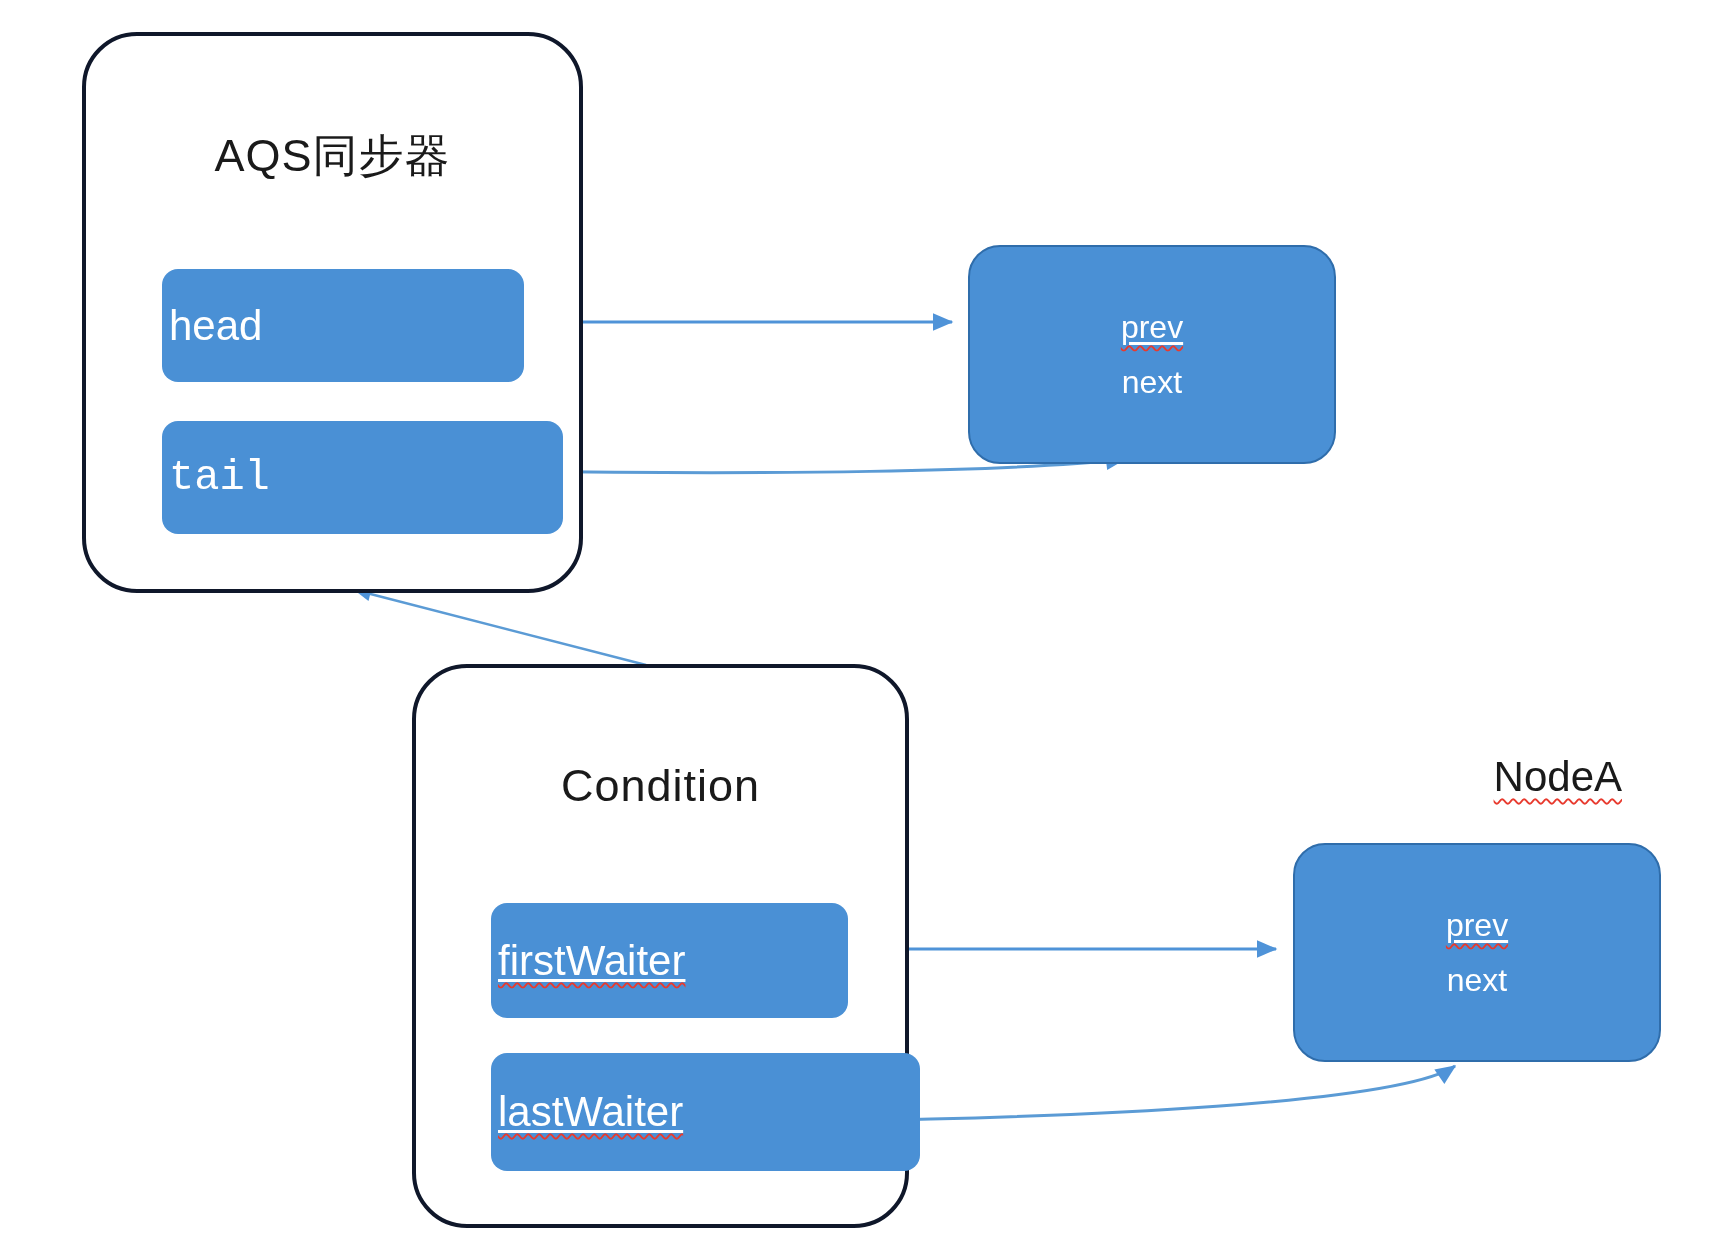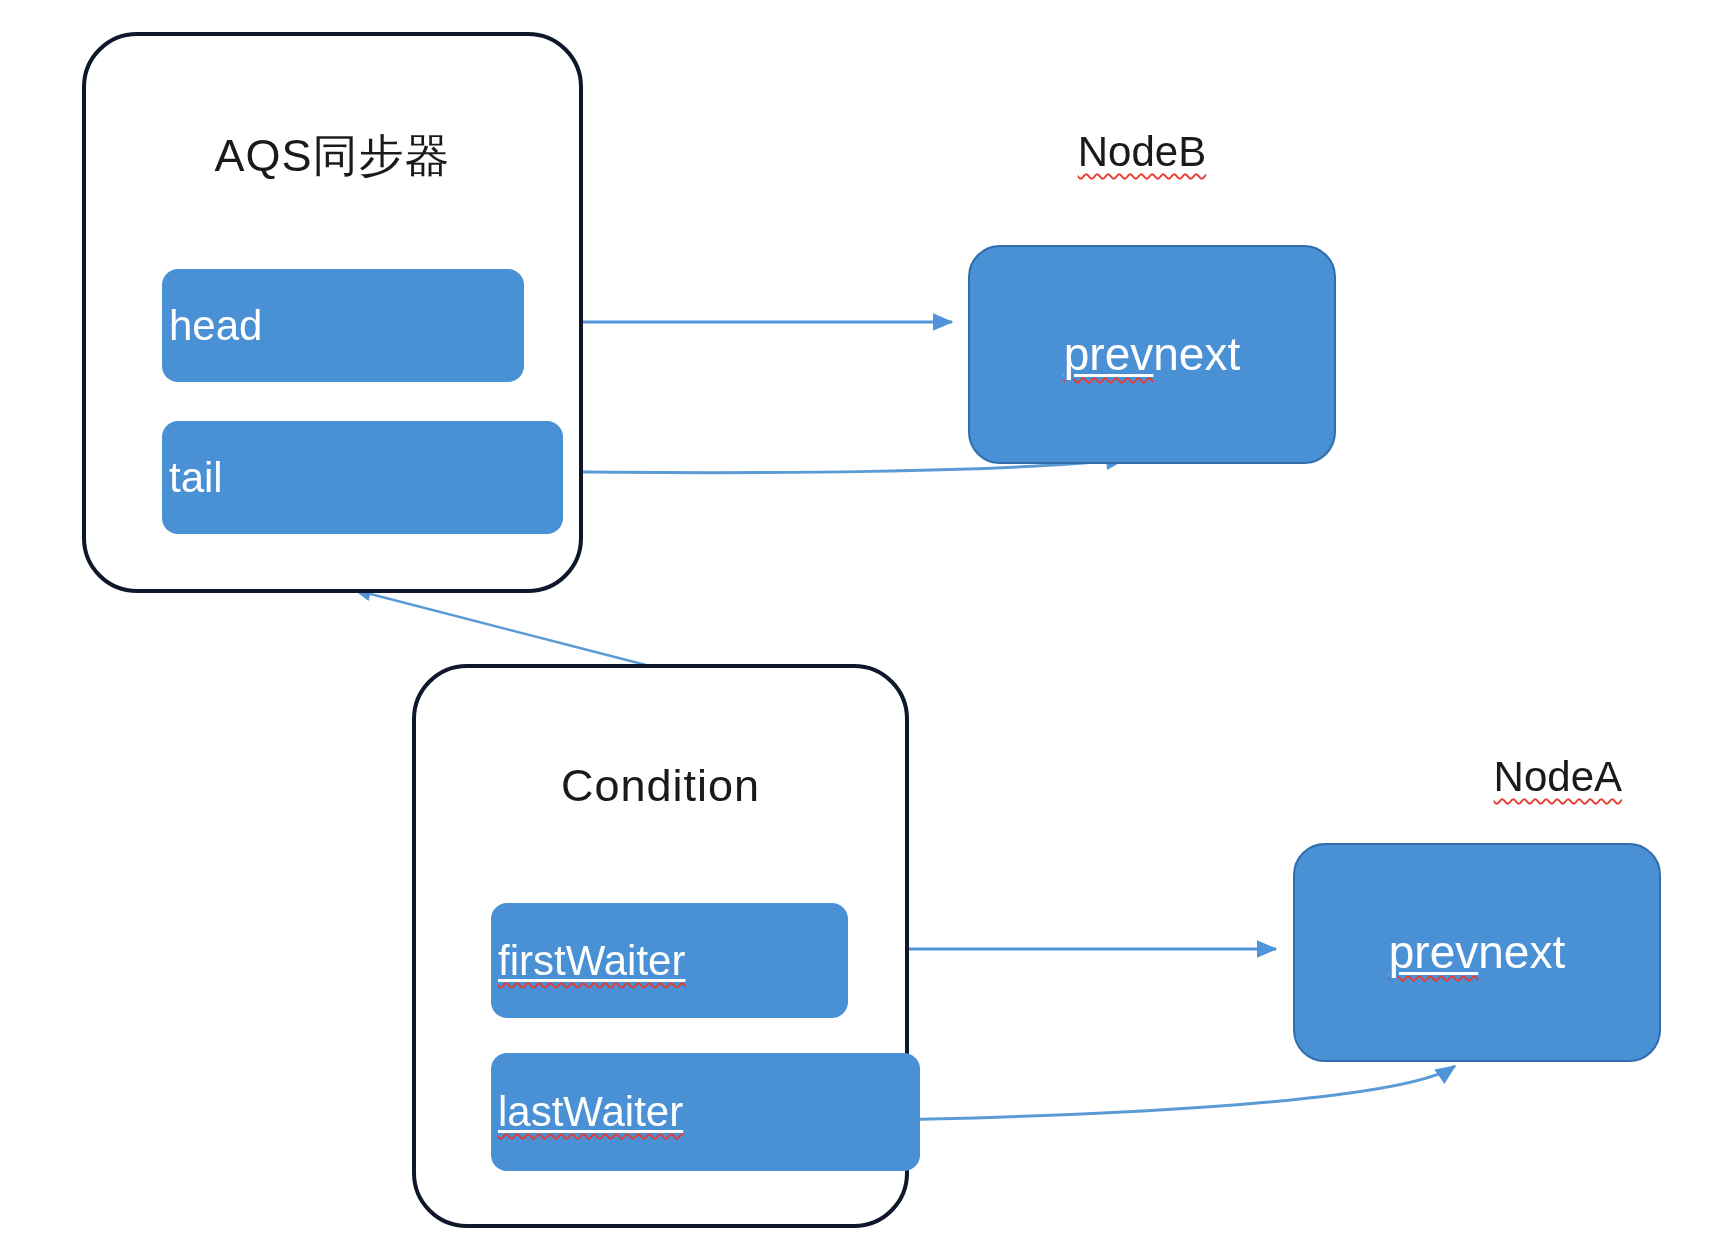--- a/index.html
+++ b/index.html
@@ -46,25 +46,25 @@
     font-size: 42px;
     z-index: 3;
     padding-left: 7px;
   }
   .node-box {
     position: absolute;
     background: #4a90d5;
     border: 2px solid #2f6dab;
     border-radius: 32px;
     display: flex;
-    flex-direction: row;
+    flex-direction: column;
     align-items: center;
     justify-content: center;
     color: #ffffff;
-    font-size: 46px;
+    font-size: 32px;
     line-height: 55px;
     z-index: 3;
   }
   .node-label {
     position: absolute;
     text-align: center;
     color: #1a1a1a;
     font-size: 42px;
     z-index: 2;
   }
@@ -101,28 +101,25 @@
     <path d="M646 665 L355 590" stroke="#5b9bd5" stroke-width="2.5" fill="none" marker-end="url(#arrowhead)"></path>
     <path d="M837 949 L1276 949" stroke="#4f93d8" stroke-width="3" fill="none" marker-end="url(#arrowhead)"></path>
     <path d="M837 1121 C 1080 1117, 1400 1104, 1455 1066" stroke="#5b9bd5" stroke-width="3" fill="none" marker-end="url(#arrowhead)"></path>
   </svg>
 
   <div class="container-box" style="left:82px; top:32px; width:493px; height:553px;">
     <div class="container-title" style="top:90px;">AQS同步器</div>
     <div class="field-box" style="left:76px; top:233px; width:355px; height:113px;">
       <span>head</span>
     </div>
-    <div class="field-box" style="left:76px; top:385px; width:394px; height:113px;">
+    <div class="field-box" style="left:76px; top:385px; width:394px; height:113px;font-family:Liberation Mono, monospace;">
       <span>tail</span>
     </div>
   </div>
 
-  <div class="node-label" style="left:960px; top:128px; width:364px;">
-    <span class="squiggle">NodeB</span>
-  </div>
   <div class="node-box" style="left:968px; top:245px; width:364px; height:215px;">
     <span class="white-underline"><span class="squiggle">prev</span></span>
     <span>next</span>
   </div>
 
   <div class="container-box" style="left:412px; top:664px; width:489px; height:556px;">
     <div class="container-title" style="top:92px;">Condition</div>
     <div class="field-box" style="left:75px; top:235px; width:350px; height:115px;">
       <span class="white-underline"><span class="squiggle">firstWaiter</span></span>
     </div>

